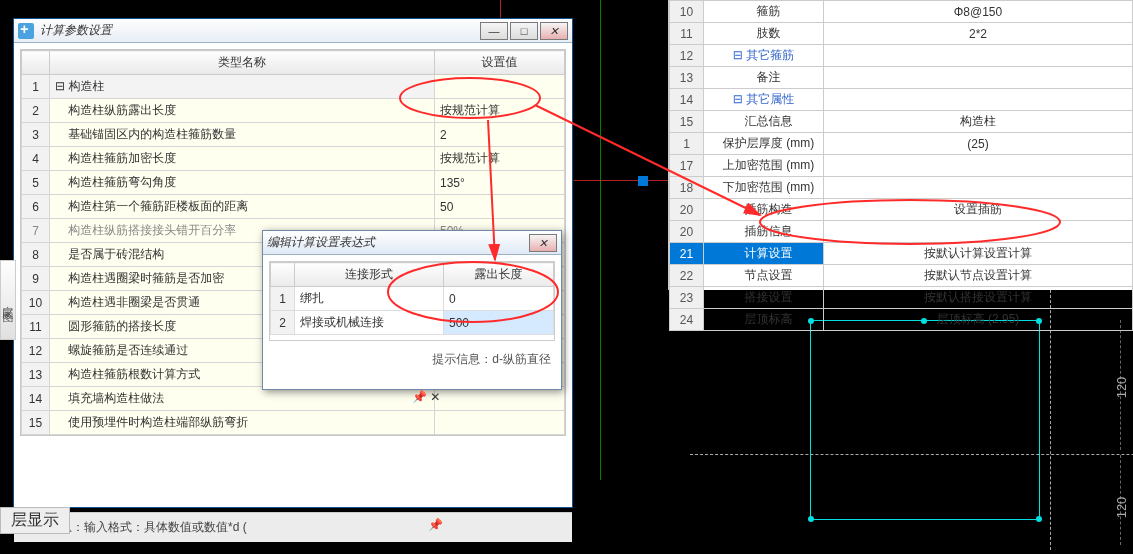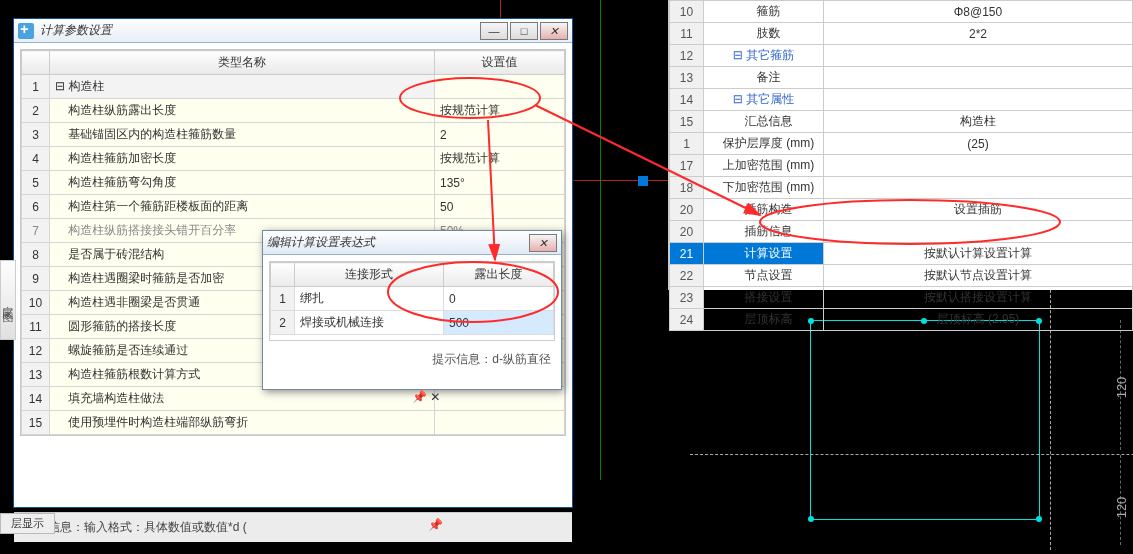--- a/index.html
+++ b/index.html
@@ -137,21 +137,21 @@
     margin:0 6px; cursor:pointer;
   }
 
   
   svg.annot { position:absolute; left:0; top:0; width:1133px; height:554px; pointer-events:none; }
 
   
   .dock-label {
     position:absolute; left:0; bottom:20px;
     background:#eee; border:1px solid #bbb; padding:2px 10px; color:#333;
-    font-size:11px;
+    font-size:16px;
   }
   .pin { position:absolute; left:428px; bottom:22px; color:#333; font-size:12px;}
   .pin2 { position:absolute; left:412px; top:390px; color:#333; font-size:12px;}
   .leftbar {
     position:absolute; left:0; top:260px; width:16px; height:80px;
     background:linear-gradient(#fefefe,#e0e0e0); border:1px solid #ccc;
     writing-mode:vertical-rl; text-align:center; font-size:11px; color:#555;
   }
 </style>
 </head>

